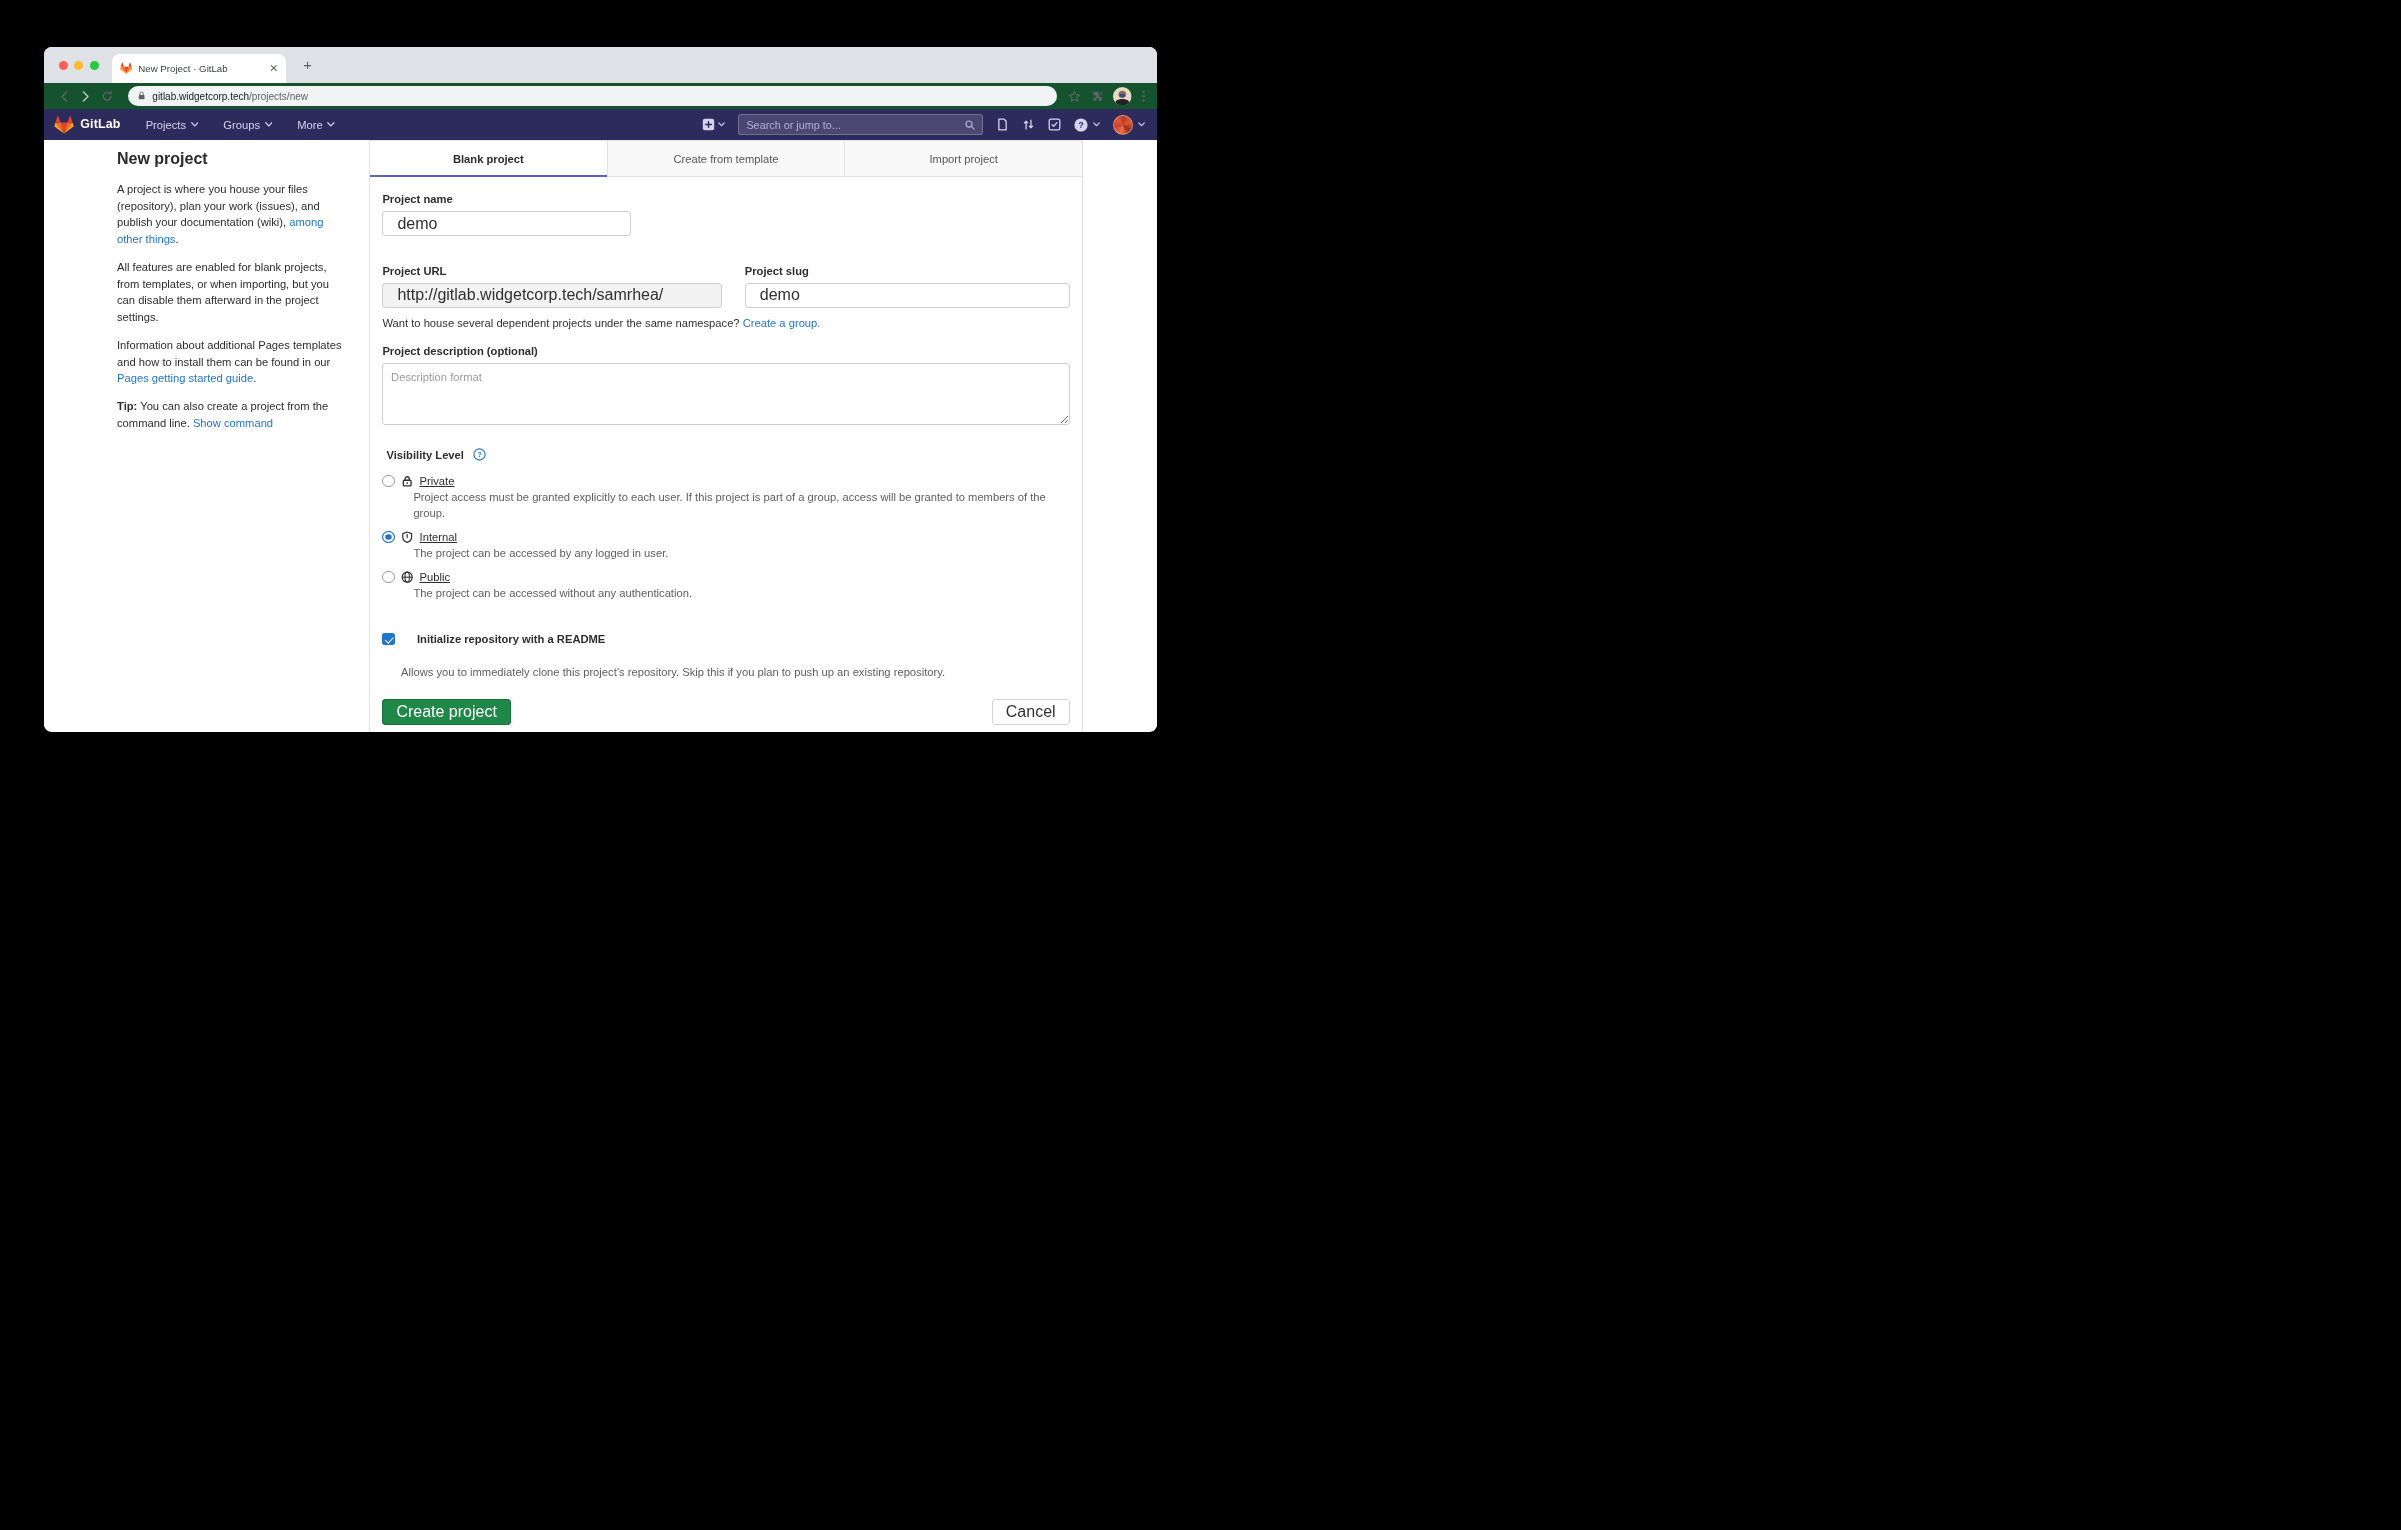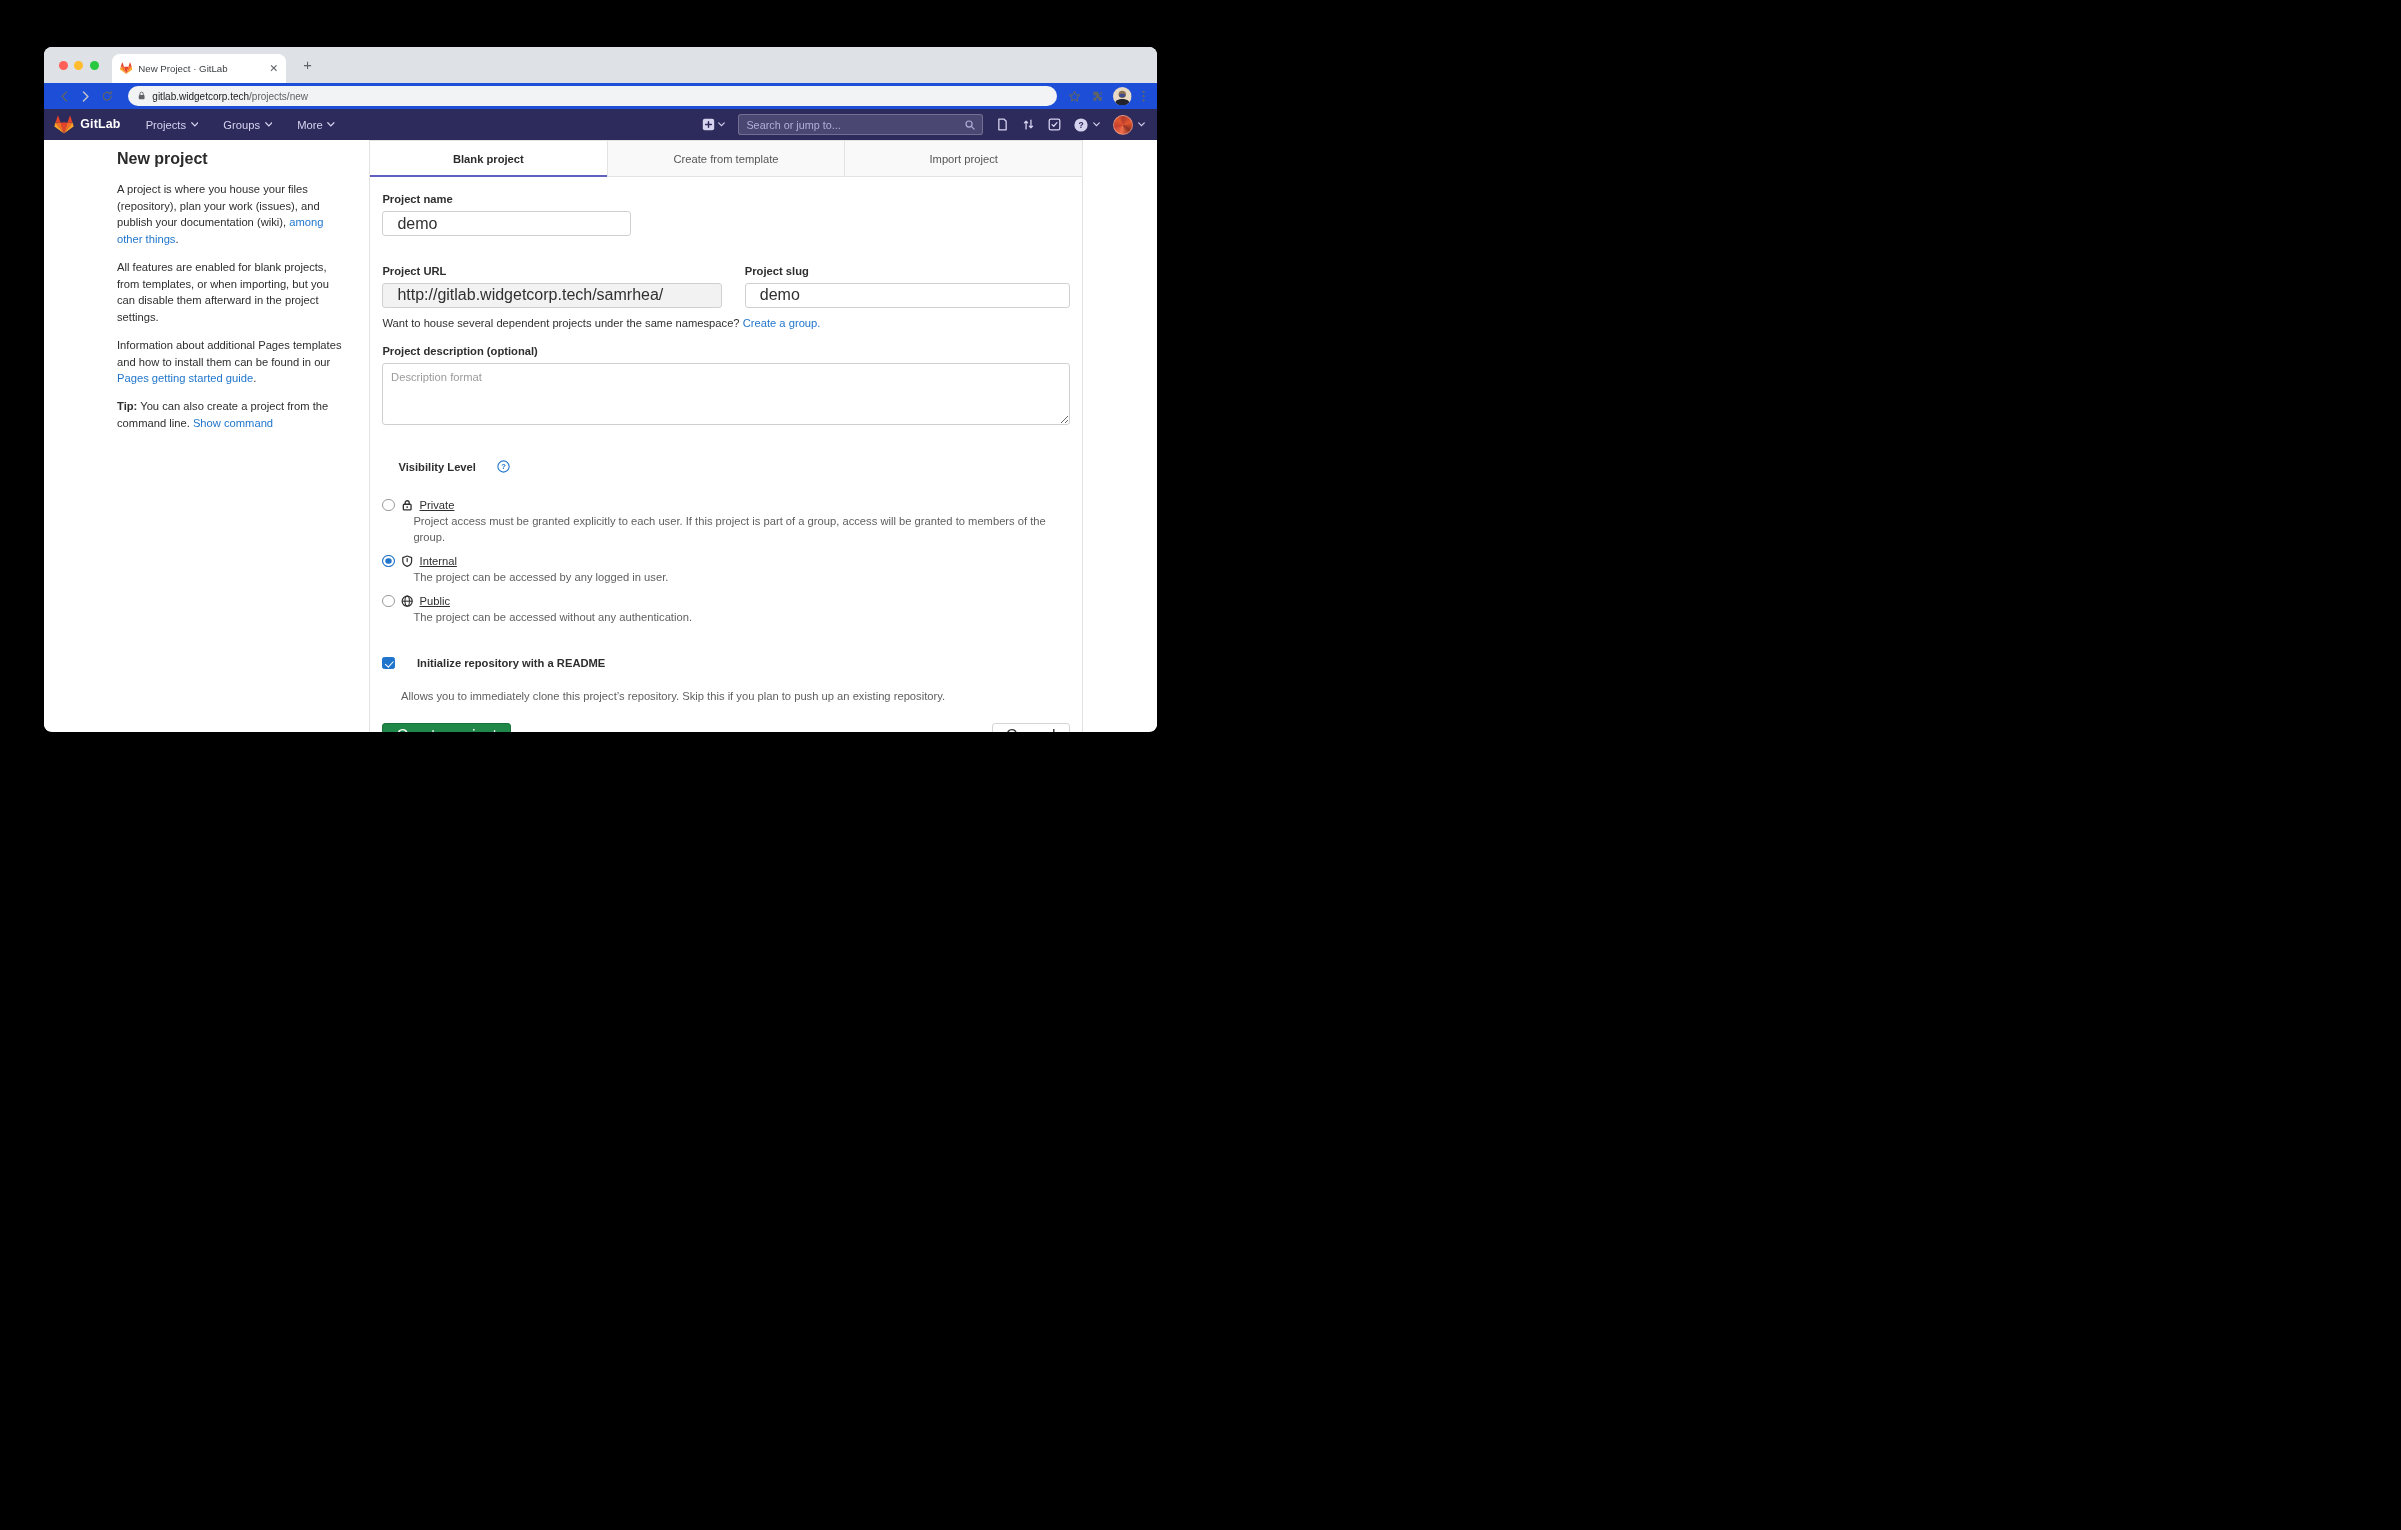--- a/index.html
+++ b/index.html
@@ -13,21 +13,21 @@
   .traffic span { width:9.3px; height:9.3px; border-radius:50%; display:block; }
   .t-red{background:#ff5f57;} .t-yellow{background:#febc2e;} .t-green{background:#28c840;}
   .tab { position:absolute; left:68px; top:7px; width:174px; height:29px; background:#fff;
          border-radius:7.7px 7.7px 0 0; display:flex; align-items:center; padding:0 7.7px; gap:6.2px; }
   .tab-title { font-size:9.7px; color:#3c4043; flex:1; white-space:nowrap; overflow:hidden; }
   .tab-close { color:#5f6368; font-size:10.8px; line-height:10.8px; cursor:default; }
   .newtab { position:absolute; left:255px; top:10px; width:17px; height:17px; color:#5f6368;
             font-size:14.7px; line-height:16.2px; text-align:center; }
 
   
-  .urlbar { height:26px; background:#1d4ed8; display:flex; align-items:center; padding:0 9.3px 0 10.8px; gap:3.1px; }
+  .urlbar { height:26px; background:#14532d; display:flex; align-items:center; padding:0 9.3px 0 10.8px; gap:3.1px; }
   .navbtn { width:18.6px; height:18.6px; display:flex; align-items:center; justify-content:center; }
   .urlpill { flex:1; height:20px; margin:0 7.7px; border-radius:10px; background:#f1f3f4;
              display:flex; align-items:center; padding:0 9.3px; gap:6.2px; }
   .url-host { font-size:10px; color:#202124; }
   .url-path { font-size:10px; color:#5f6368; }
   .chrome-right { display:flex; align-items:center; gap:10px; padding-right:3.1px; }
 
   
   .glnav { height:31px; background:#2d2a5c; display:flex; align-items:center; padding:0 12.4px 0 10px; }
   .brand { display:flex; align-items:center; gap:6.2px; }
@@ -71,21 +71,21 @@
   .cols { display:flex; gap:22.4px; }
   .col-url { width:340px; flex:none; }
   .col-slug { flex:1; }
   .readonly { background:#f2f2f2; }
   .hint { margin-top:9.3px; font-size:11.2px; color:#303030; }
   textarea.tarea { width:100%; height:62px; border:0.8px solid #cfcfcf; border-radius:3.1px; padding:6.2px 7.7px;
                    font-size:11.2px; font-family:inherit; color:#303030; resize:vertical; outline:none; }
   textarea.tarea::placeholder { color:#9b9b9b; }
 
   .vis-head { display:flex; align-items:center; gap:4.6px; margin-bottom:10px; }
-  .vis-head .flabel { margin:16px; }
+  .vis-head .flabel { margin:4px; }
   .opt { margin-top:10px; }
   .opt-head { display:flex; align-items:center; gap:6.2px; }
   .opt-label { font-size:11.2px; color:#2e2e2e;text-decoration:underline; }
   .opt-desc { margin:1.5px 0 0 31px; font-size:11.2px; line-height:16.2px; color:#5f5f5f; }
   input.radio { appearance:none; width:12.4px; height:12.4px; border:0.8px solid #9a9a9a; border-radius:50%;
                 background:#fff; flex:none; }
   input.radio:checked { border:0.8px solid #1f75cb; background:#1f75cb; box-shadow:inset 0 0 0 2.3px #fff; }
   input.cbx { appearance:none; width:12.4px; height:12.4px; border:0.8px solid #9a9a9a; border-radius:2.3px;
               background:#fff; flex:none; position:relative; }
   input.cbx:checked { background:#1f75cb; border-color:#1f75cb; }

